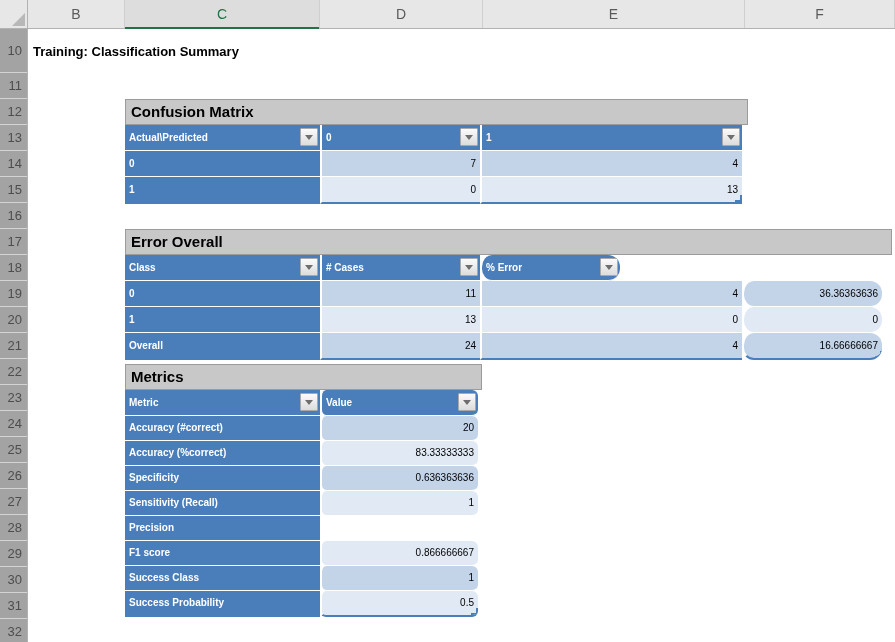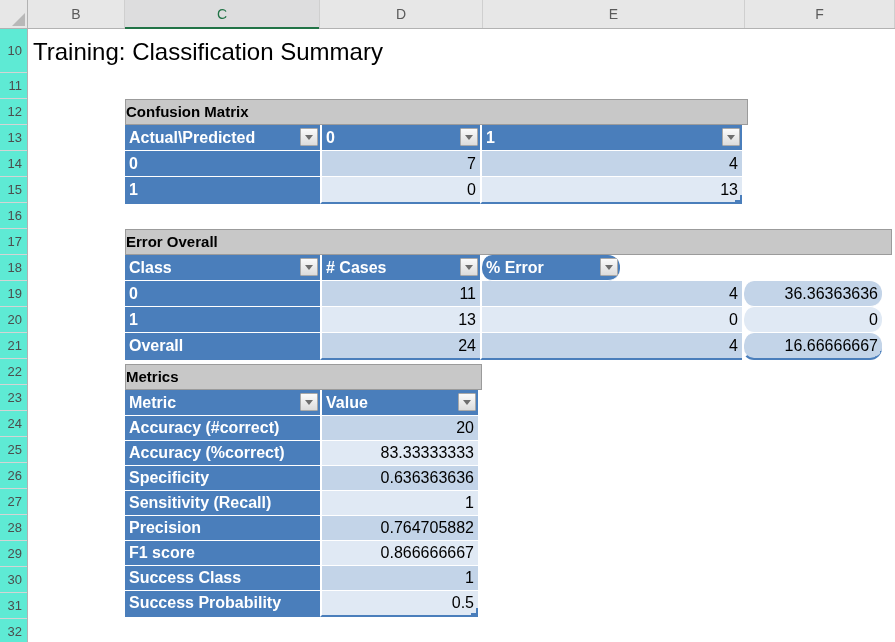--- a/index.html
+++ b/index.html
@@ -36,62 +36,62 @@
   }
   .colletter.selected::after {
     content:""; position:absolute; left:0; right:0; bottom:-1px; height:2px;
     background:#217346;
   }
   .w-b{width:97px;} .w-c{width:195px;} .w-d{width:163px;} .w-e{width:262px;} .w-f{flex:1;}
 
   
   #gutter {
     position:absolute; left:0; top:29px; width:28px; bottom:0;
-    background:#5eead4; border-right:1px solid #b2b2b2;
+    background:#a3a3a3; border-right:1px solid #b2b2b2;
   }
   .rownum {
     height:26px; line-height:26px; text-align:right; padding-right:5px;
     color:#4d4d4d; font-size:13px; border-bottom:1px solid #d4d4d4;
   }
   .rownum.tall { height:44px; line-height:44px; }
 
   
   #sheet-title {
     position:absolute; left:33px; top:29px; height:44px; line-height:46px;
-    font-size:24px; font-weight:normal; color:#000; white-space:nowrap;
+    font-size:13px; font-weight:bold; color:#000; white-space:nowrap;
   }
 
   
   .xtable { position:absolute; background:#ffffff; }
   .ttitle {
     height:26px; line-height:24px; background:#c8c8c8;
     border:1px solid #9b9b9b; font-size:15px; font-weight:bold; color:#000;
-    white-space:nowrap; overflow:hidden;
+    padding-left:5px; white-space:nowrap; overflow:hidden;
   }
   .xrow { display:flex; }
   .xcell {
-    height:26px; line-height:25px; font-size:16px;
+    height:26px; line-height:25px; font-size:10px;
     border-bottom:1px solid #ffffff;
     white-space:nowrap; overflow:hidden; position:relative;
   }
   .xrow .xcell + .xcell { border-left:2px solid #ffffff; }
   .hcell {
     background:#4a7ebb; color:#ffffff; font-weight:bold; padding-left:4px;
   }
   .lcell {
     background:#4a7ebb; color:#ffffff; font-weight:bold; padding-left:4px;
   }
   .vcell { color:#000; text-align:right; padding-right:4px; }
   .band-dark { background:#c3d4e8; }
   .band-light { background:#e0e9f4; }
   .xrow.last .xcell { border-bottom:2px solid #4a7ebb; height:27px; }
 
   
   .tc1{width:195px;} .tc2{width:160px;} .tc3{width:262px;} .tc4{width:140px;border-radius:12px;}
-  .mc2{width:158px;}
+  .mc2{width:158px;border-radius:6px;}
 
   
   #metrics-table .xrow.data .xcell { height:25px; line-height:24px; }
   #metrics-table .xrow.last .xcell { height:26px; }
 
   
   .dd {
     position:absolute; top:3px; right:2px; width:18px; height:18px;
     background:linear-gradient(#fbfbfb,#dcdcdc);
     border:1px solid #a9a9a9; border-radius:1px;
@@ -262,21 +262,20 @@
     <div class="xrow data">
       <div class="xcell lcell tc1">Specificity</div>
       <div class="xcell vcell band-dark mc2">0.636363636</div>
     </div>
     <div class="xrow data">
       <div class="xcell lcell tc1">Sensitivity (Recall)</div>
       <div class="xcell vcell band-light mc2">1</div>
     </div>
     <div class="xrow data">
       <div class="xcell lcell tc1">Precision</div>
-      <div class="xcell vcell band-dark mc2">0.764705882</div>
     </div>
     <div class="xrow data">
       <div class="xcell lcell tc1">F1 score</div>
       <div class="xcell vcell band-light mc2">0.866666667</div>
     </div>
     <div class="xrow data">
       <div class="xcell lcell tc1">Success Class</div>
       <div class="xcell vcell band-dark mc2">1</div>
     </div>
     <div class="xrow data last">

